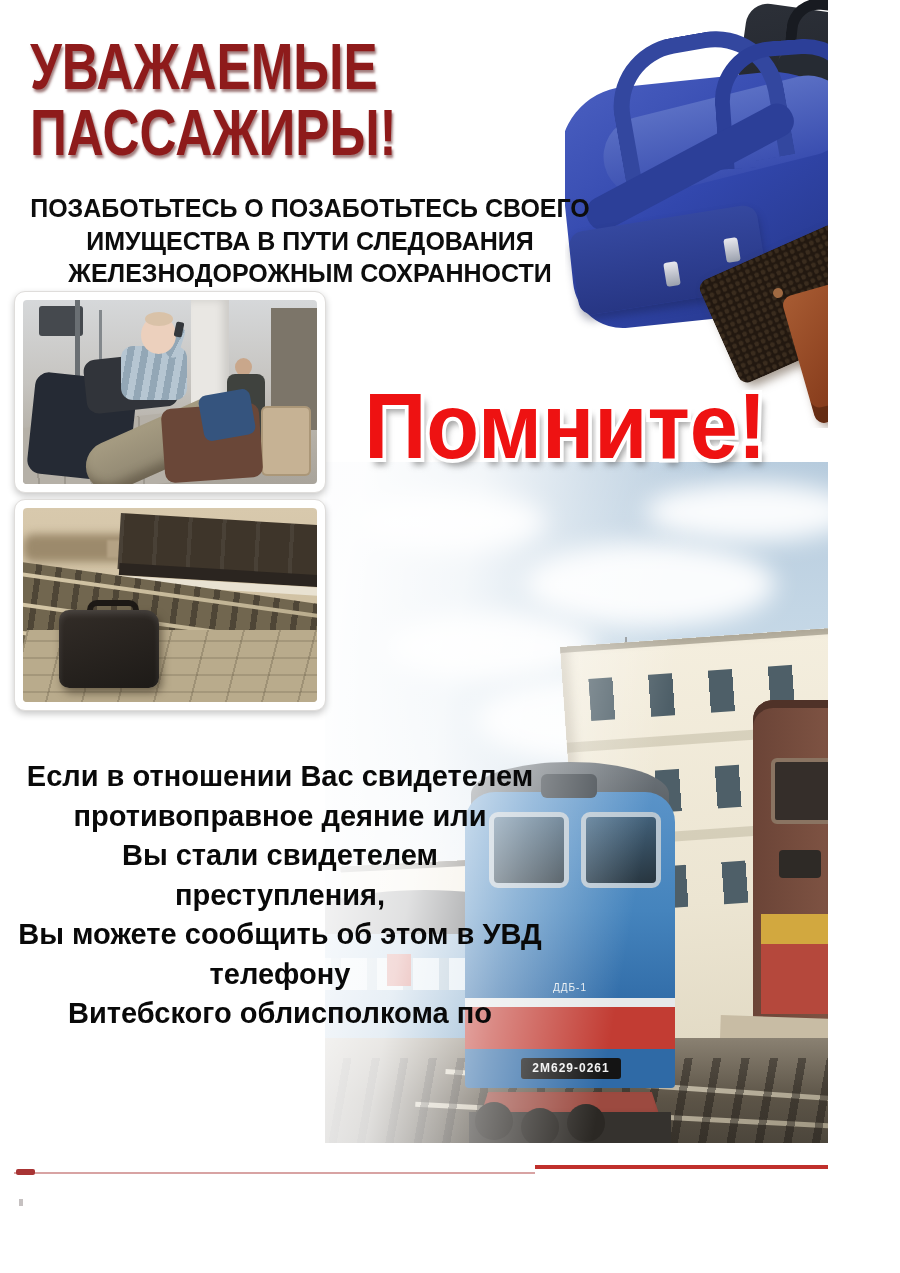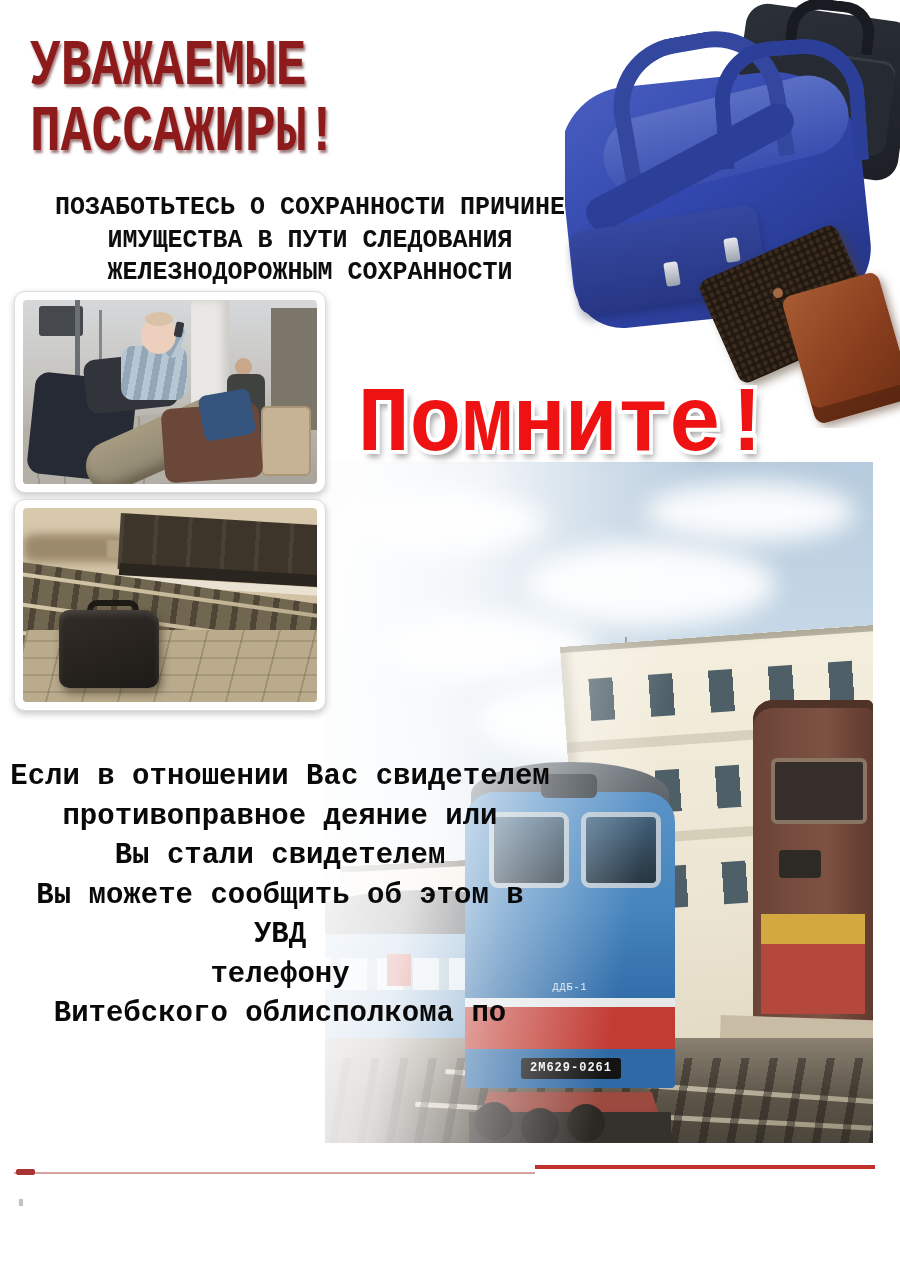--- a/index.html
+++ b/index.html
@@ -1,17 +1,17 @@
 <!DOCTYPE html>
 <html><head>
 <meta charset="utf-8">
 <style>
   html,body{margin:0;padding:0;background:#fff;}
-  .page{position:relative;width:900px;height:1273px;background:#ffffff;overflow:hidden;
-        font-family:Liberation Mono, monospace;}
+  .page{position:relative;width:828px;height:1273px;background:#ffffff;overflow:hidden;
+        font-family:Liberation Sans, sans-serif;}
   .abs{position:absolute;}
 
   
   .title{left:30px;top:34px;color:#8e1b1b;font-weight:bold;font-size:64px;line-height:66px;
          transform:scaleX(0.80);transform-origin:left top;white-space:nowrap;
          text-shadow:2px 3px 3px rgba(84,16,16,0.55);z-index:6;}
   .subtitle{left:14px;top:192px;width:592px;text-align:center;color:#0d0d0d;font-weight:bold;
             font-size:25px;line-height:32.5px;z-index:6;}
 
   
@@ -196,21 +196,21 @@
     <div class="abs wallet-btn"></div>
     <div class="abs wallet-brown"></div>
   </div>
 
   <div class="abs title">
     <div>УВАЖАЕМЫЕ</div>
     <div>ПАССАЖИРЫ!</div>
   </div>
 
   <div class="abs subtitle">
-    <div>ПОЗАБОТЬТЕСЬ О СОХРАННОСТИ ПРИЧИНЕ</div>
+    <div>ПОЗАБОТЬТЕСЬ О ПОЗАБОТЬТЕСЬ СВОЕГО</div>
     <div>ИМУЩЕСТВА В ПУТИ СЛЕДОВАНИЯ</div>
     <div>ЖЕЛЕЗНОДОРОЖНЫМ СОХРАННОСТИ</div>
   </div>
 
   <div class="abs framed p1">
     <div class="pic">
       <div class="abs p1-sign"></div>
       <div class="abs p1-pole"></div>
       <div class="abs p1-pole2"></div>
       <div class="abs p1-pillar"></div>
@@ -313,20 +313,21 @@
       <span class="pom-outline">Помните!</span>
       <span class="pom-fill">Помните!</span>
     </div>
   </div>
 
 
   <div class="abs report">
     <div>Если в отношении Вас свидетелем</div>
     <div>противоправное деяние или</div>
     <div>Вы стали свидетелем</div>
+    <div>преступления,</div>
     <div>Вы можете сообщить об этом в УВД</div>
     <div>телефону</div>
     <div>Витебского облисполкома по</div>
   </div>
 
 
   <div class="abs line-thin"></div>
   <div class="abs line-dash"></div>
   <div class="abs line-right"></div>
   <div class="abs speck"></div>

